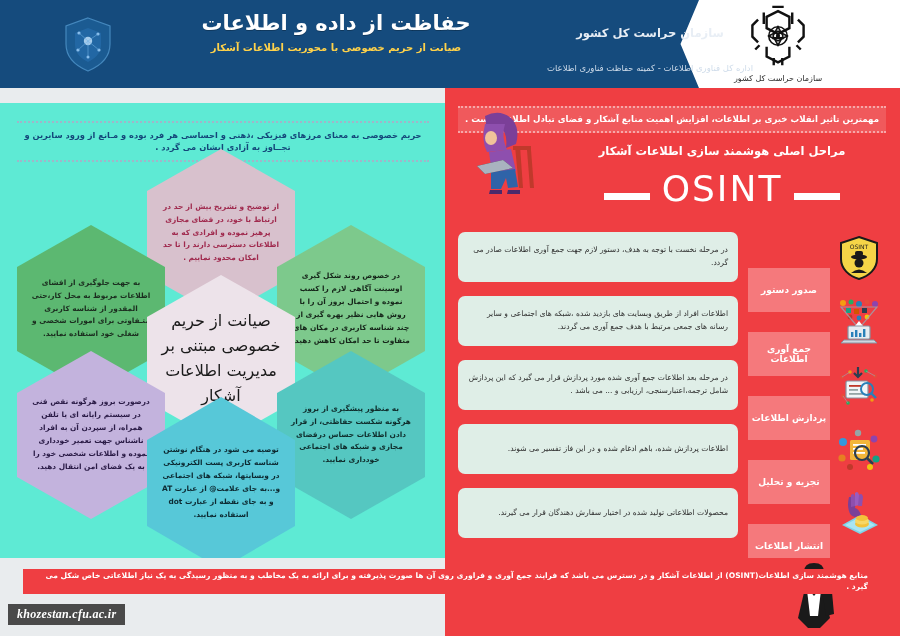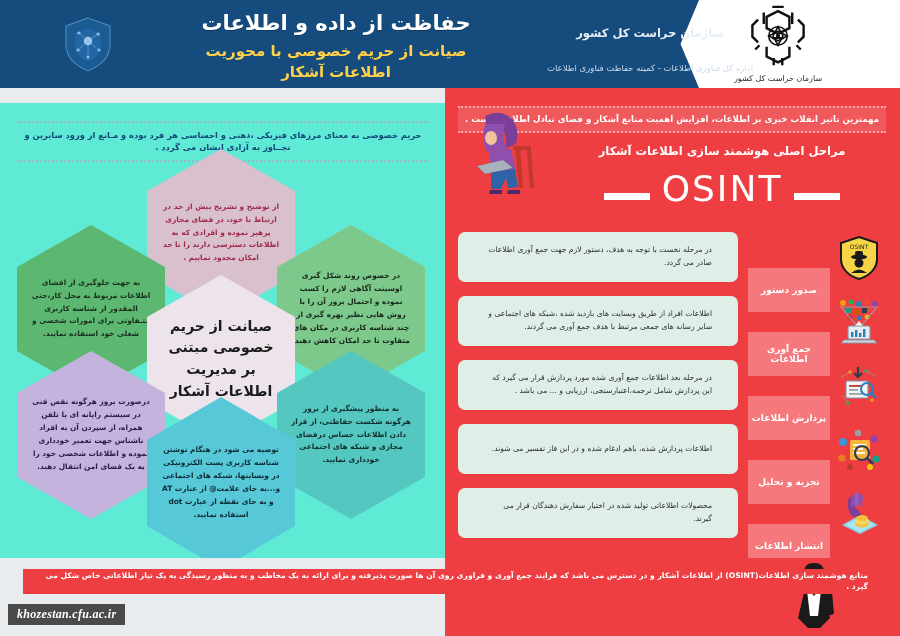--- a/index.html
+++ b/index.html
@@ -30,21 +30,21 @@
   .hdr-title-wrap {
     position: absolute; top: 8px; left: 181px; width: 310px;
     text-align: center;
   }
   .hdr-title {
     color: #ffffff; font-size: 21px; font-weight: bold;
     letter-spacing: 0; line-height: 1.45;
     text-shadow: 0 1px 0 rgba(0,0,0,.25);
   }
   .hdr-sub {
-    color: #ffd24a; font-size: 15px; font-weight: bold;
+    color: #ffd24a; font-size: 10px; font-weight: bold;
     margin-top: 3px; line-height: 1.4;
   }
   .hdr-org-wrap {
     position: absolute; top: 26px; left: 530px; width: 240px; text-align: center;
   }
   .hdr-org-1 { color: #e8eef5; font-size: 11.5px; font-weight: bold; letter-spacing: .3px;}
   .hdr-org-2 { color: #cfdcea; font-size: 8.5px; margin-top: 23px; }
   .hdr-shield {
     position: absolute; top: 14px; left: 58px; width: 60px; height: 60px;
     opacity: .85;
@@ -106,35 +106,35 @@
     display: flex; align-items: center; justify-content: center; margin-top: 32px;
   }
   .tag::after {
     content: ""; position: absolute; left: -15px; top: 0; width: 16px; height: 44px;
     background: #f5797c; clip-path: polygon(100% 0, 100% 100%, 0 50%);
   }
   .tag-label { color: #ffffff; font-size: 9px; font-weight: bold; text-align: center; }
   .bubble {
     position: absolute; right: 152px; top: 4px; width: 280px; min-height: 50px;
     background: #dfeee7; border-radius: 7px;
-    padding: 7px 26px; display: flex; align-items: center;
+    padding: 7px 10px; display: flex; align-items: center;
   }
   .bubble-txt { color: #2e2e2e; font-size: 7.6px; line-height: 1.7; text-align: right; width: 100%; }
 
   
   .hexwrap { position: absolute; top: 46px; right: 8px; width: 432px; height: 420px; }
   .hex {
     position: absolute;
     clip-path: polygon(50% 0%, 100% 25%, 100% 75%, 50% 100%, 0% 75%, 0% 25%);
     display: flex; align-items: center; justify-content: center;
     padding: 16px 14px;
   }
   .hex-txt { font-size: 7.4px; line-height: 1.75; text-align: center; font-weight: bold; }
   .hex-center-txt {
-    font-size: 14px; line-height: 1.55; text-align: center; font-weight: bold; color: #1a1a1a;
+    font-size: 16px; line-height: 1.55; text-align: center; font-weight: normal; color: #1a1a1a;
   }
 
   
   .footer { position: absolute; top: 558px; left: 0; width: 900px; height: 78px; }
   .foot-gray { position: absolute; top: 0; left: 0; width: 900px; height: 78px; background: #e9ecee; }
   .foot-red-col { position: absolute; top: 0; right: 0; width: 455px; height: 78px; background: #ef3e42; }
   .foot-bar {
     position: absolute; top: 11px; right: 22px; width: 855px; height: 25px;
     background: #ef3e42; display: flex; align-items: center; justify-content: flex-end;
     padding: 0 10px;

